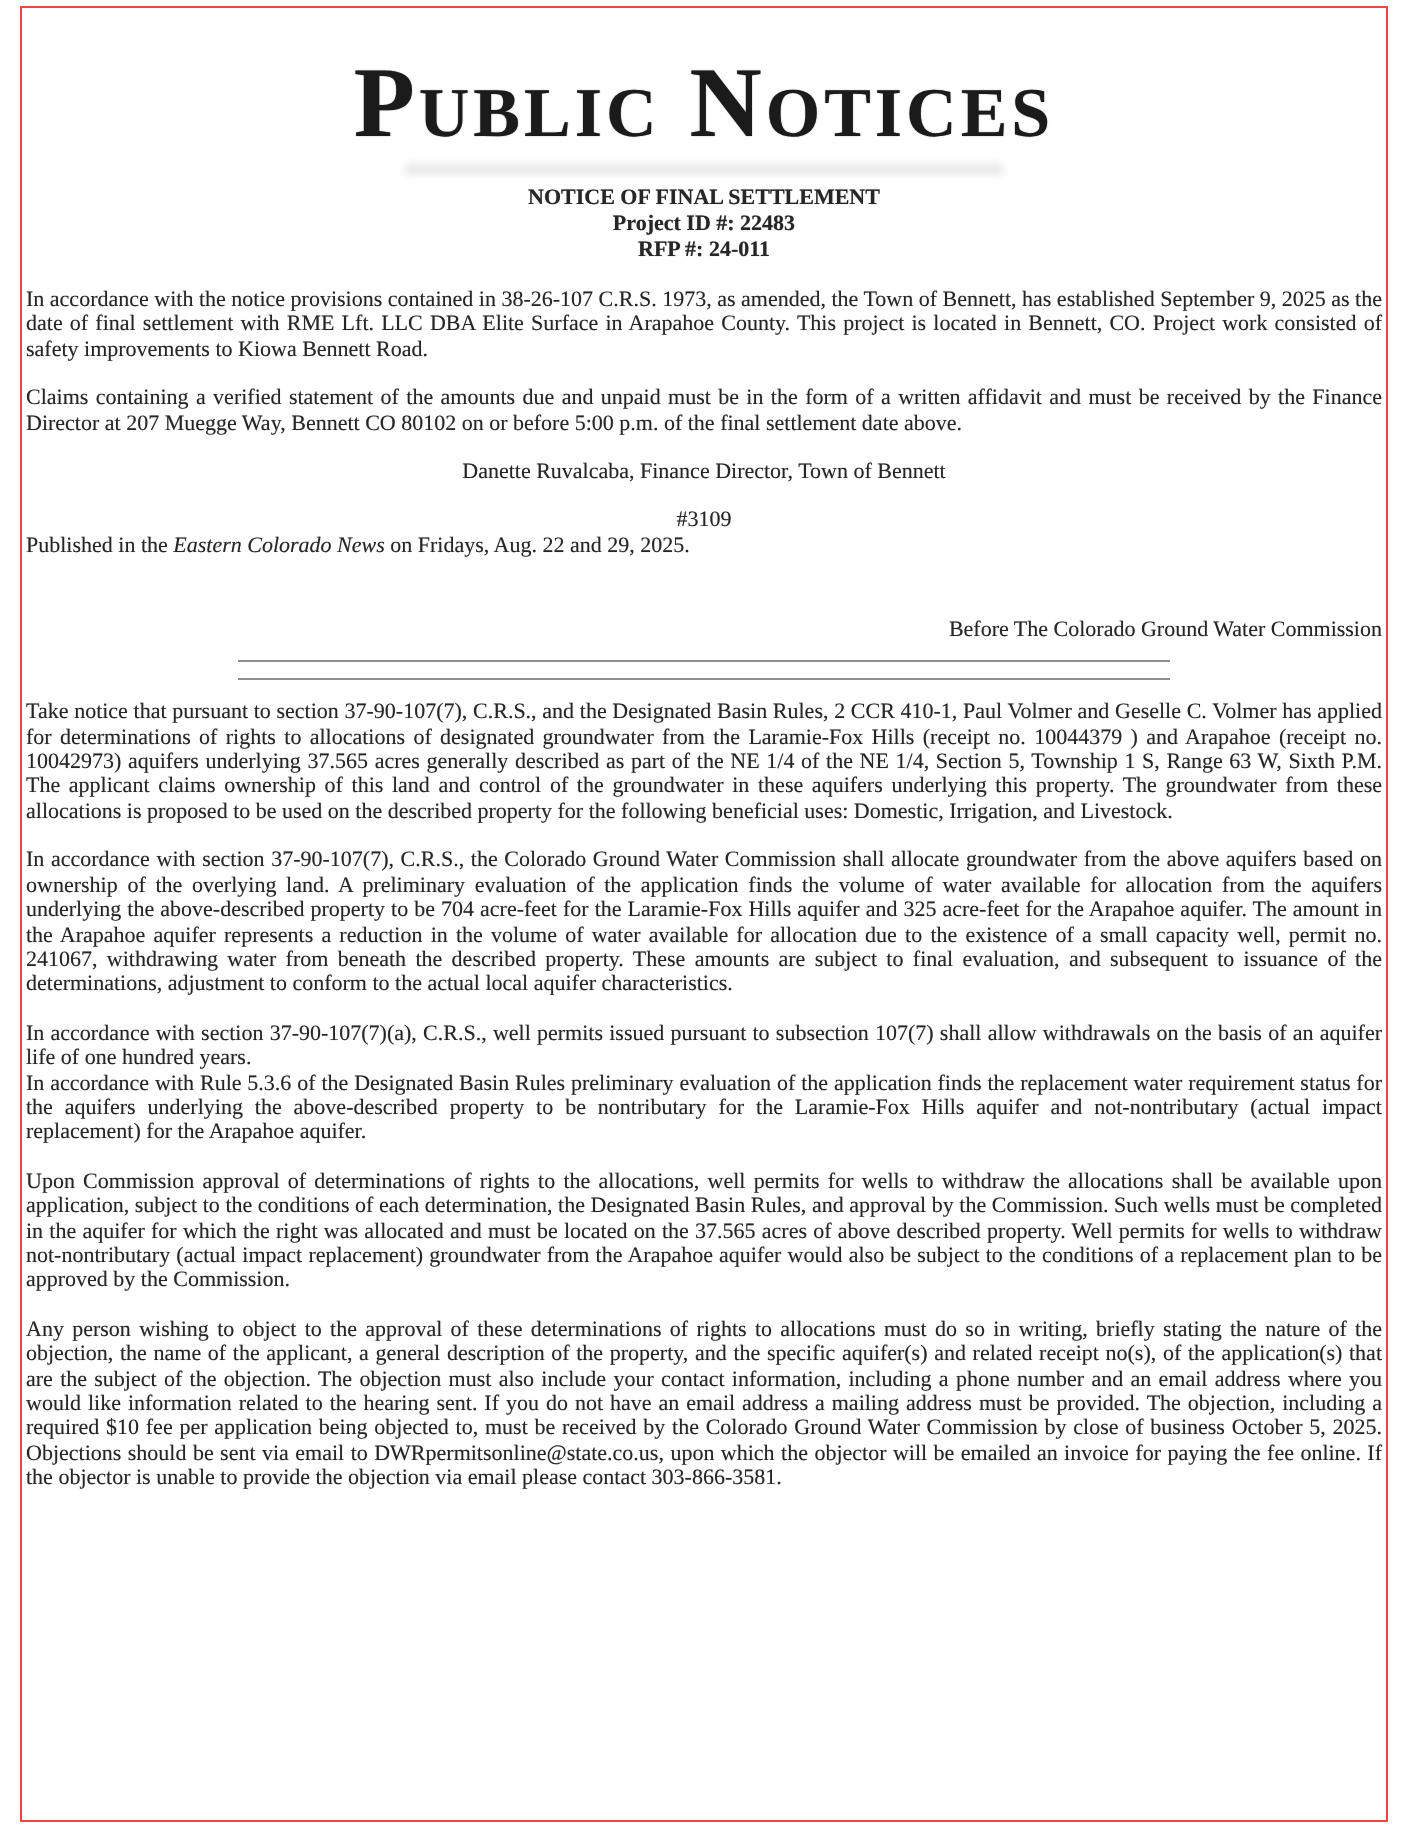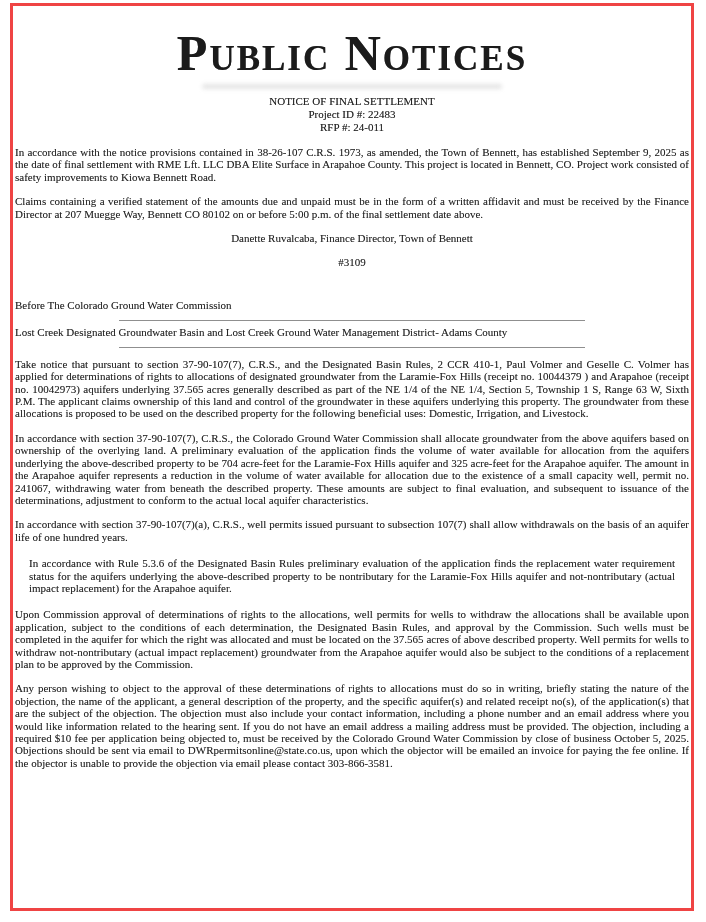--- a/index.html
+++ b/index.html
@@ -14,21 +14,21 @@
     font-family: "Liberation Serif", serif;
     color: #222222;
     overflow: hidden;
   }
   .page {
     position: absolute;
     left: 10px;
     top: 3px;
     width: 684px;
     height: 908px;
-    border: 3px solid #ef4444;
+    border: 1px solid #ef4444;
     background: #ffffff;
     box-sizing: border-box;
     padding: 0 2px;
   }
   .masthead {
     text-align: center;
     margin-top: 22px;
     font-weight: 700;
     font-variant: small-caps;
     font-size: 50px;
@@ -40,53 +40,53 @@
   .scan-artifact {
     margin: 6px auto 0 auto;
     width: 300px;
     height: 5px;
     background: rgba(150,150,150,0.25);
     filter: blur(2px);
     border-radius: 3px;
   }
   .notice-header {
     text-align: center;
-    font-weight: 400;
+    font-weight: 700;
     font-size: 11px;
     line-height: 13px;
     margin-top: 6px;
     color: #262626;
     text-shadow: 0 0 0.5px rgba(0,0,0,0.45);
   }
   .bodytext {
     font-size: 11px;
     line-height: 12.4px;
     text-align: justify;
     color: #262626;
     text-shadow: 0 0 0.5px rgba(0,0,0,0.35);
   }
   p.para {
     margin: 12px 0 0 0;
   }
   p.para.tight {
-    margin: 14px;
+    margin: 0;
   }
   .plainline {
     margin: 12px 0 0 0;
     text-align: center;
   }
   .publine {
     margin: 0;
     text-align: left;
   }
   .newspaper-italic {
     font-style: italic;
   }
   .center-heading {
-    text-align: left;
+    text-align: right;
     font-size: 11px;
     line-height: 13px;
     margin-top: 30px;
     color: #262626;
     text-shadow: 0 0 0.5px rgba(0,0,0,0.35);
   }
   .center-heading.sub {
     margin-top: 5px;
   }
   .center-rule {
@@ -110,25 +110,25 @@
     <div>NOTICE OF FINAL SETTLEMENT</div>
     <div>Project ID #: 22483</div>
     <div>RFP #: 24-011</div>
   </div>
 
   <div class="bodytext">
     <p class="para" style="">In accordance with the notice provisions contained in 38-26-107 C.R.S. 1973, as amended, the Town of Bennett, has established September 9, 2025 as the date of final settlement with RME Lft. LLC DBA Elite Surface in Arapahoe County. This project is located in Bennett, CO. Project work consisted of safety improvements to Kiowa Bennett Road.</p>
     <p class="para">Claims containing a verified statement of the amounts due and unpaid must be in the form of a written affidavit and must be received by the Finance Director at 207 Muegge Way, Bennett CO 80102 on or before 5:00 p.m. of the final settlement date above.</p>
     <p class="para plainline">Danette Ruvalcaba, Finance Director, Town of Bennett</p>
     <p class="para plainline">#3109</p>
+    <p class="publine"><span>Published in the </span><span class="newspaper-italic">Eastern Colorado News</span><span> on Fridays, Aug. 22 and 29, 2025.</span></p>
   </div>
 
   <div class="center-heading">Before The Colorado Ground Water Commission</div>
   <hr class="center-rule">
-  <div class="center-heading sub">Lost Creek Designated Groundwater Basin and Lost Creek Ground Water Management District- Adams County</div>
   <hr class="center-rule">
 
   <div class="bodytext">
     <p class="para" style="margin-top:10px">Take notice that pursuant to section 37-90-107(7), C.R.S., and the Designated Basin Rules, 2 CCR 410-1, Paul Volmer and Geselle C. Volmer has applied for determinations of rights to allocations of designated groundwater from the Laramie-Fox Hills (receipt no. 10044379 ) and Arapahoe (receipt no. 10042973) aquifers underlying 37.565 acres generally described as part of the NE 1/4 of the NE 1/4, Section 5, Township 1 S, Range 63 W, Sixth P.M.  The applicant claims ownership of this land and control of the groundwater in these aquifers underlying this property.  The groundwater from these allocations is proposed to be used on the described property for the following beneficial uses: Domestic, Irrigation, and Livestock.</p>
     <p class="para">In accordance with section 37-90-107(7), C.R.S., the Colorado Ground Water Commission shall allocate groundwater from the above aquifers based on ownership of the overlying land.  A preliminary evaluation of the application finds the volume of water available for allocation from the aquifers underlying the above-described property to be 704 acre-feet for the Laramie-Fox Hills aquifer and 325 acre-feet for the Arapahoe aquifer.  The amount in the Arapahoe aquifer represents a reduction in the volume of water available for allocation due to the existence of a small capacity well, permit no. 241067, withdrawing water from beneath the described property. These amounts are subject to final evaluation, and subsequent to issuance of the determinations, adjustment to conform to the actual local aquifer characteristics.</p>
     <p class="para">In accordance with section 37-90-107(7)(a), C.R.S., well permits issued pursuant to subsection 107(7) shall allow withdrawals on the basis of an aquifer life of one hundred years.</p>
     <p class="para tight">In accordance with Rule 5.3.6 of the Designated Basin Rules preliminary evaluation of the application finds the replacement water requirement status for the aquifers underlying the above-described property to be nontributary for the Laramie-Fox Hills aquifer and not-nontributary (actual impact replacement) for the Arapahoe aquifer.</p>
     <p class="para">Upon Commission approval of determinations of rights to the allocations, well permits for wells to withdraw the allocations shall be available upon application, subject to the conditions of each determination, the Designated Basin Rules, and approval by the Commission.  Such wells must be completed in the aquifer for which the right was allocated and must be located on the 37.565 acres of above described property.  Well permits for wells to withdraw not-nontributary (actual impact replacement) groundwater from the Arapahoe aquifer would also be subject to the conditions of a replacement plan to be approved by the Commission.</p>
     <p class="para">Any person wishing to object to the approval of these determinations of rights to allocations must do so in writing, briefly stating the nature of the objection, the name of the applicant, a general description of the property, and the specific aquifer(s) and related receipt no(s), of the application(s) that are the subject of the objection.  The objection must also include your contact information, including a phone number and an email address where you would like information related to the hearing sent. If you do not have an email address a mailing address must be provided. The objection, including a required $10 fee per application being objected to, must be received by the Colorado Ground Water Commission by close of business October 5, 2025.  Objections should be sent via email to DWRpermitsonline@state.co.us, upon which the objector will be emailed an invoice for paying the fee online.  If the objector is unable to provide the objection via email please contact 303-866-3581.</p>
   </div>

